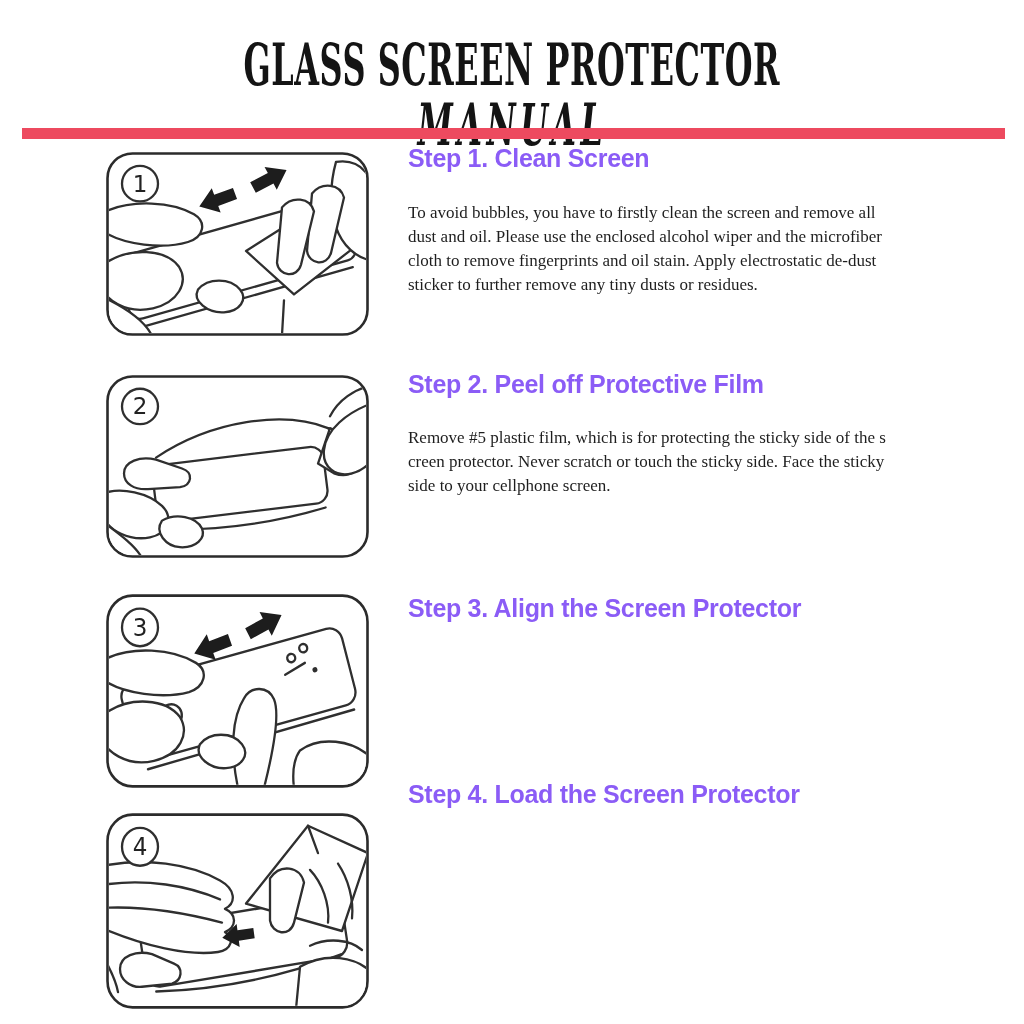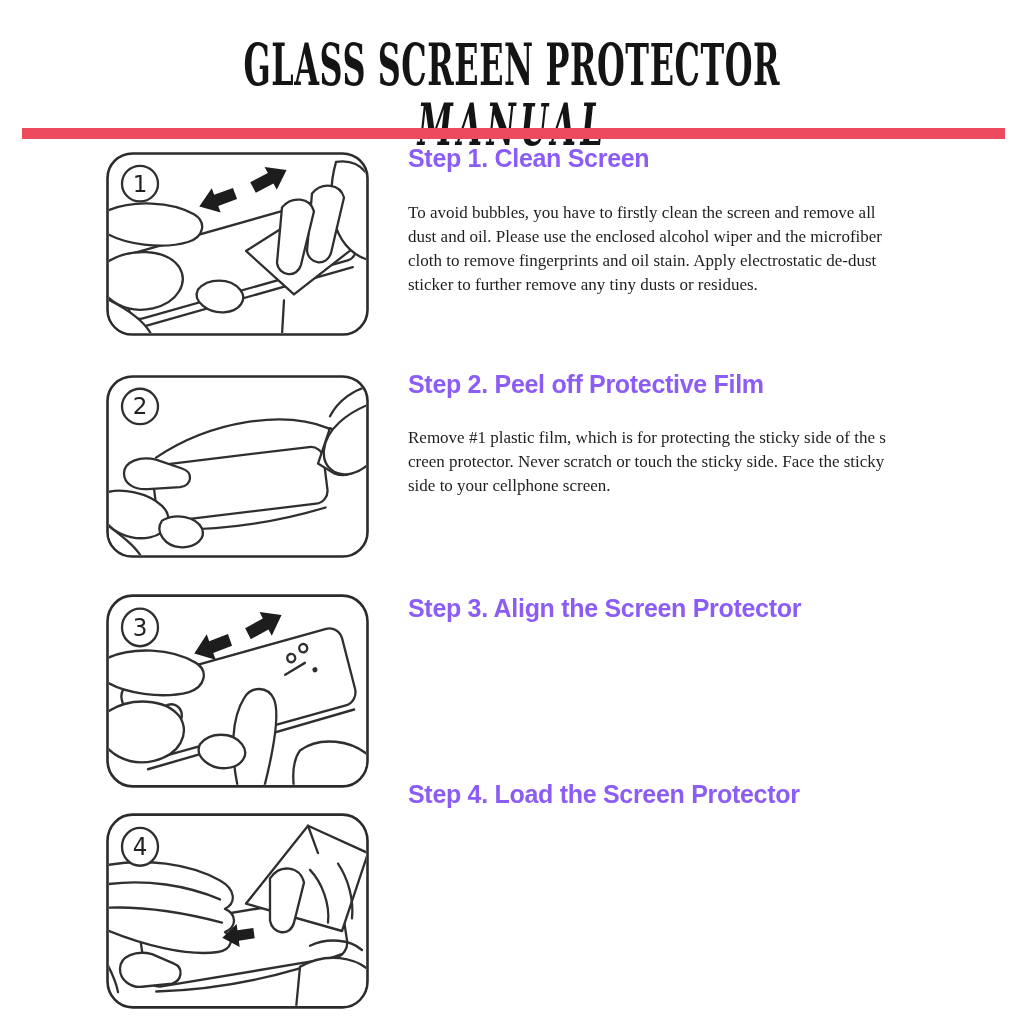--- a/index.html
+++ b/index.html
@@ -199,21 +199,21 @@
   <div id="st1" class="steptext">
     <h2>Step 1. Clean Screen</h2>
     <p>To avoid bubbles, you have to firstly clean the screen and remove all
 dust and oil. Please use the enclosed alcohol wiper and the microfiber
 cloth to remove fingerprints and oil stain. Apply electrostatic de-dust
 sticker to further remove any tiny dusts or residues.</p>
   </div>
 
   <div id="st2" class="steptext">
     <h2>Step 2. Peel off Protective Film</h2>
-    <p>Remove #1 plastic film, which is for protecting the sticky side of the s
+    <p>Remove #5 plastic film, which is for protecting the sticky side of the s
 creen protector. Never scratch or touch the sticky side. Face the sticky
 side to your cellphone screen.</p>
   </div>
 
   <div id="st3" class="steptext">
     <h2>Step 3. Align the Screen Protector</h2>
   </div>
 
   <div id="st4" class="steptext">
     <h2>Step 4. Load the Screen Protector</h2>

